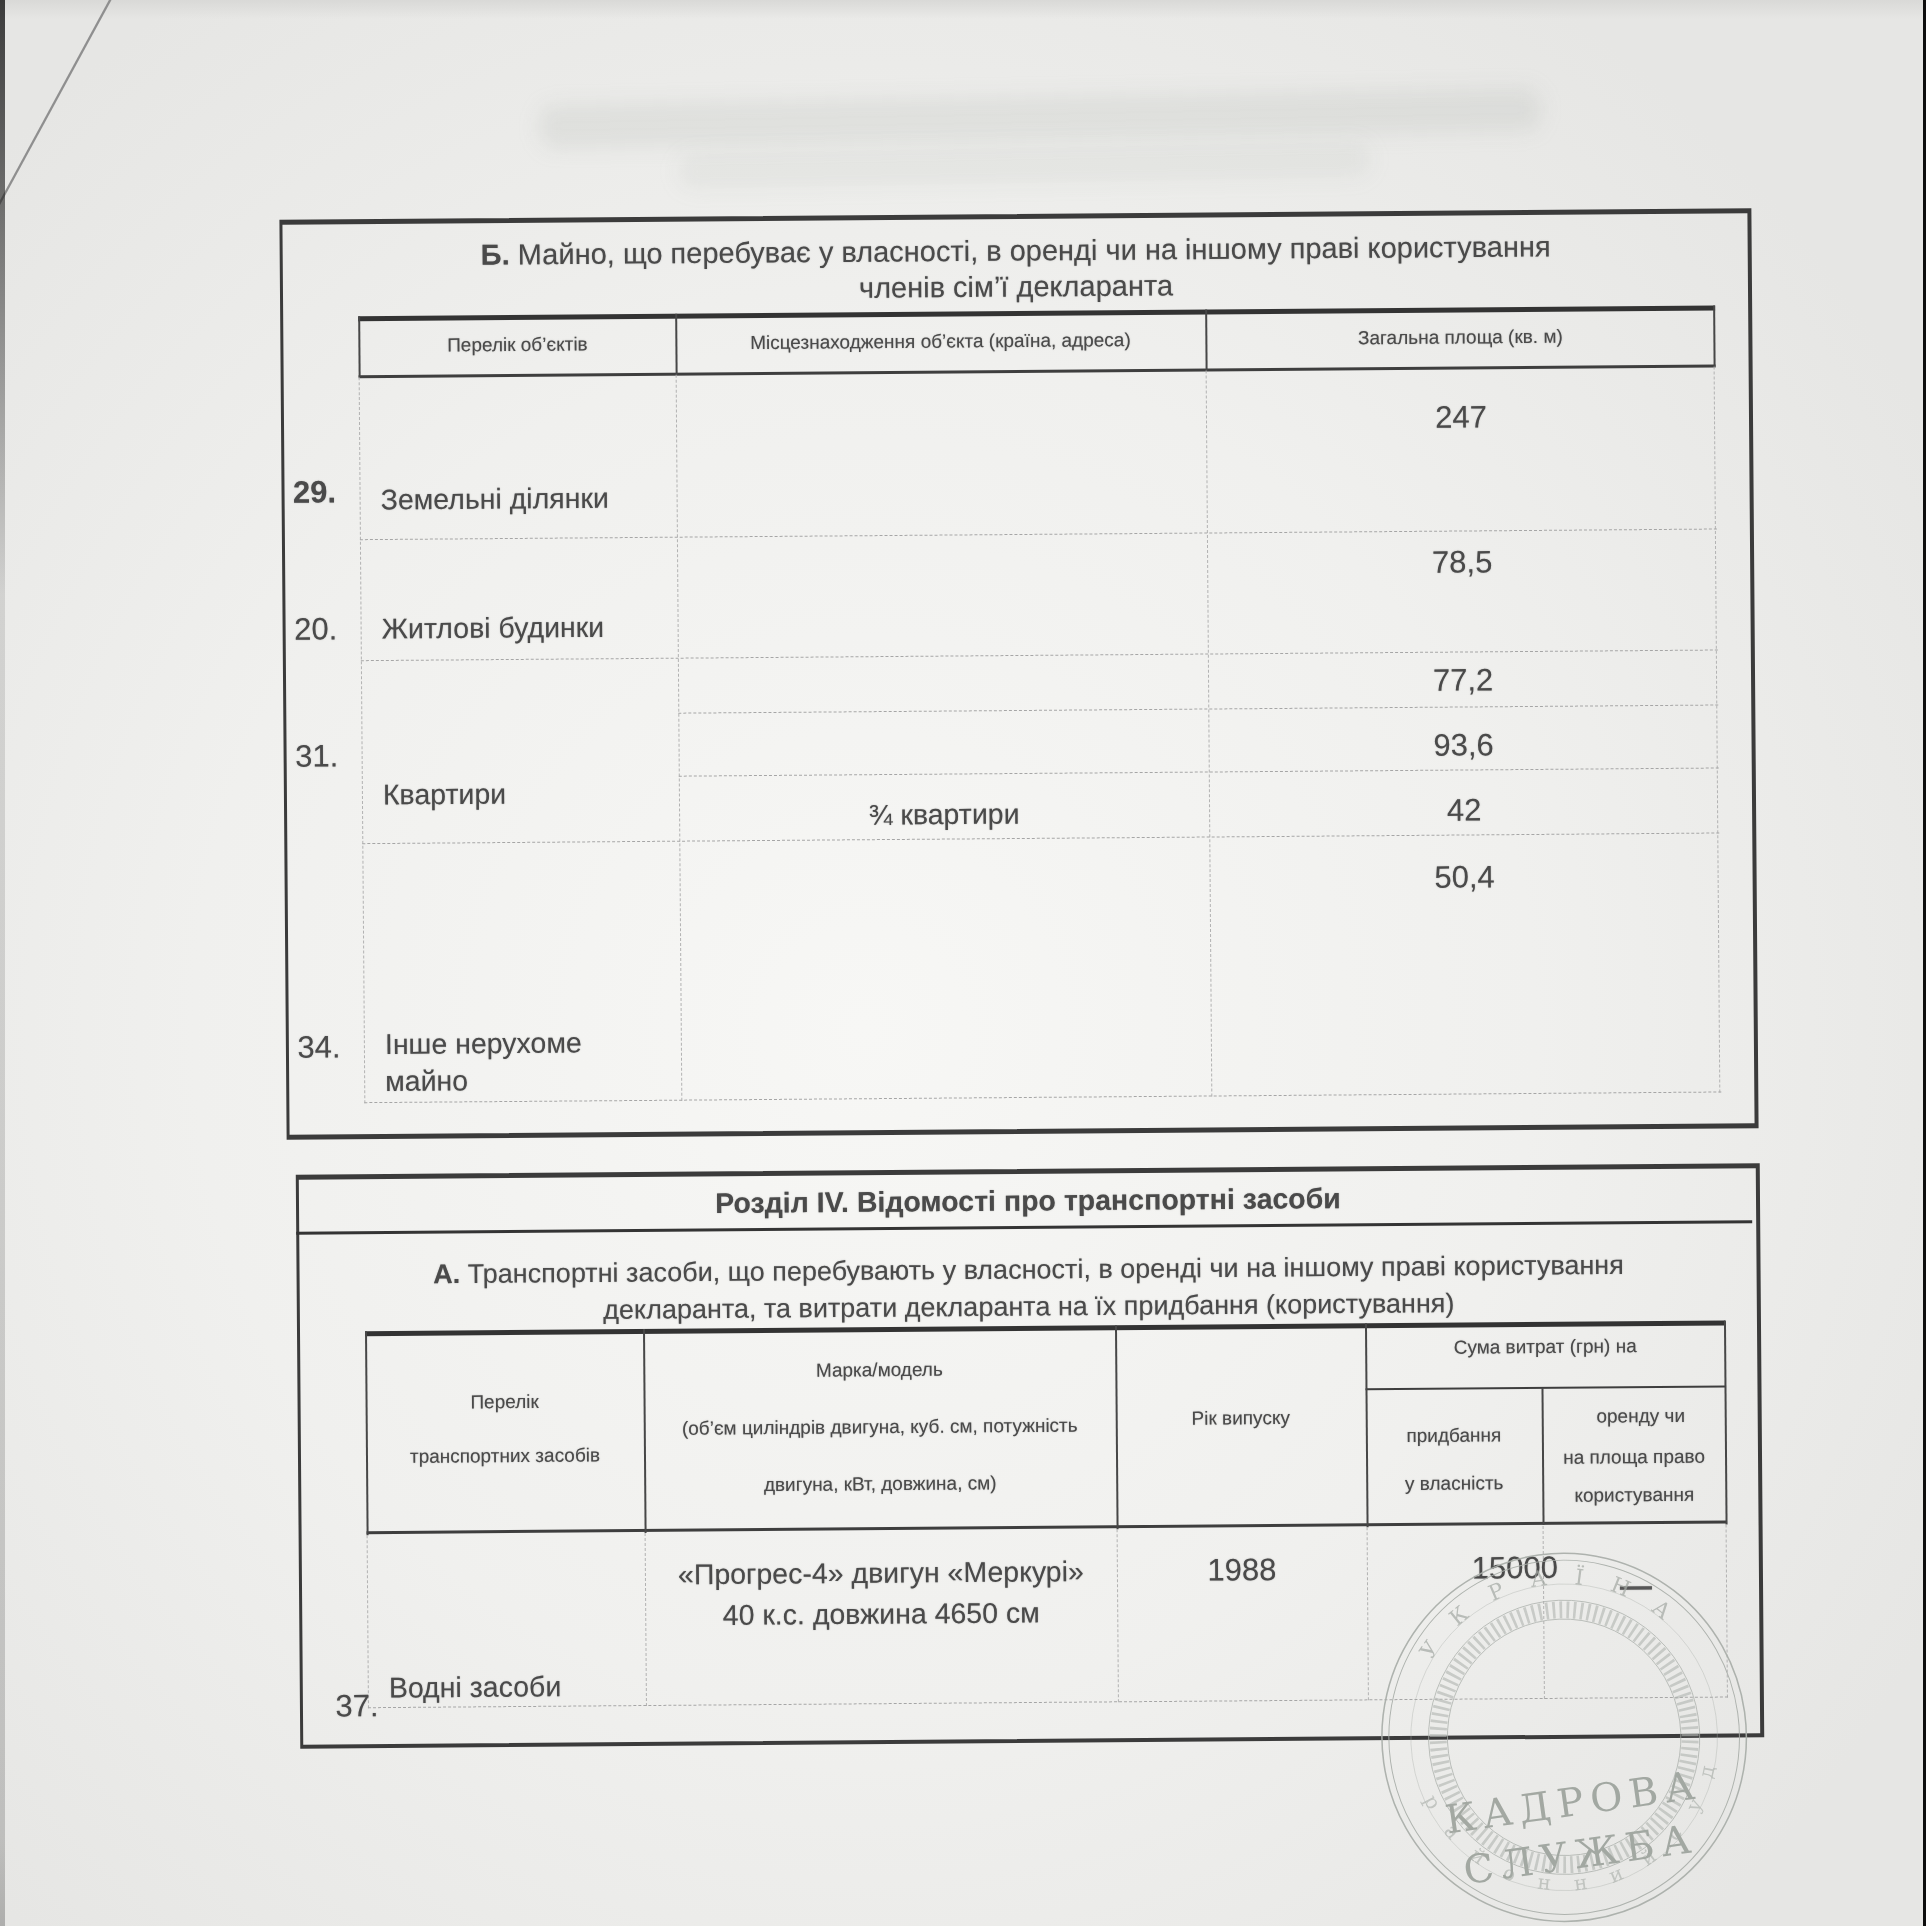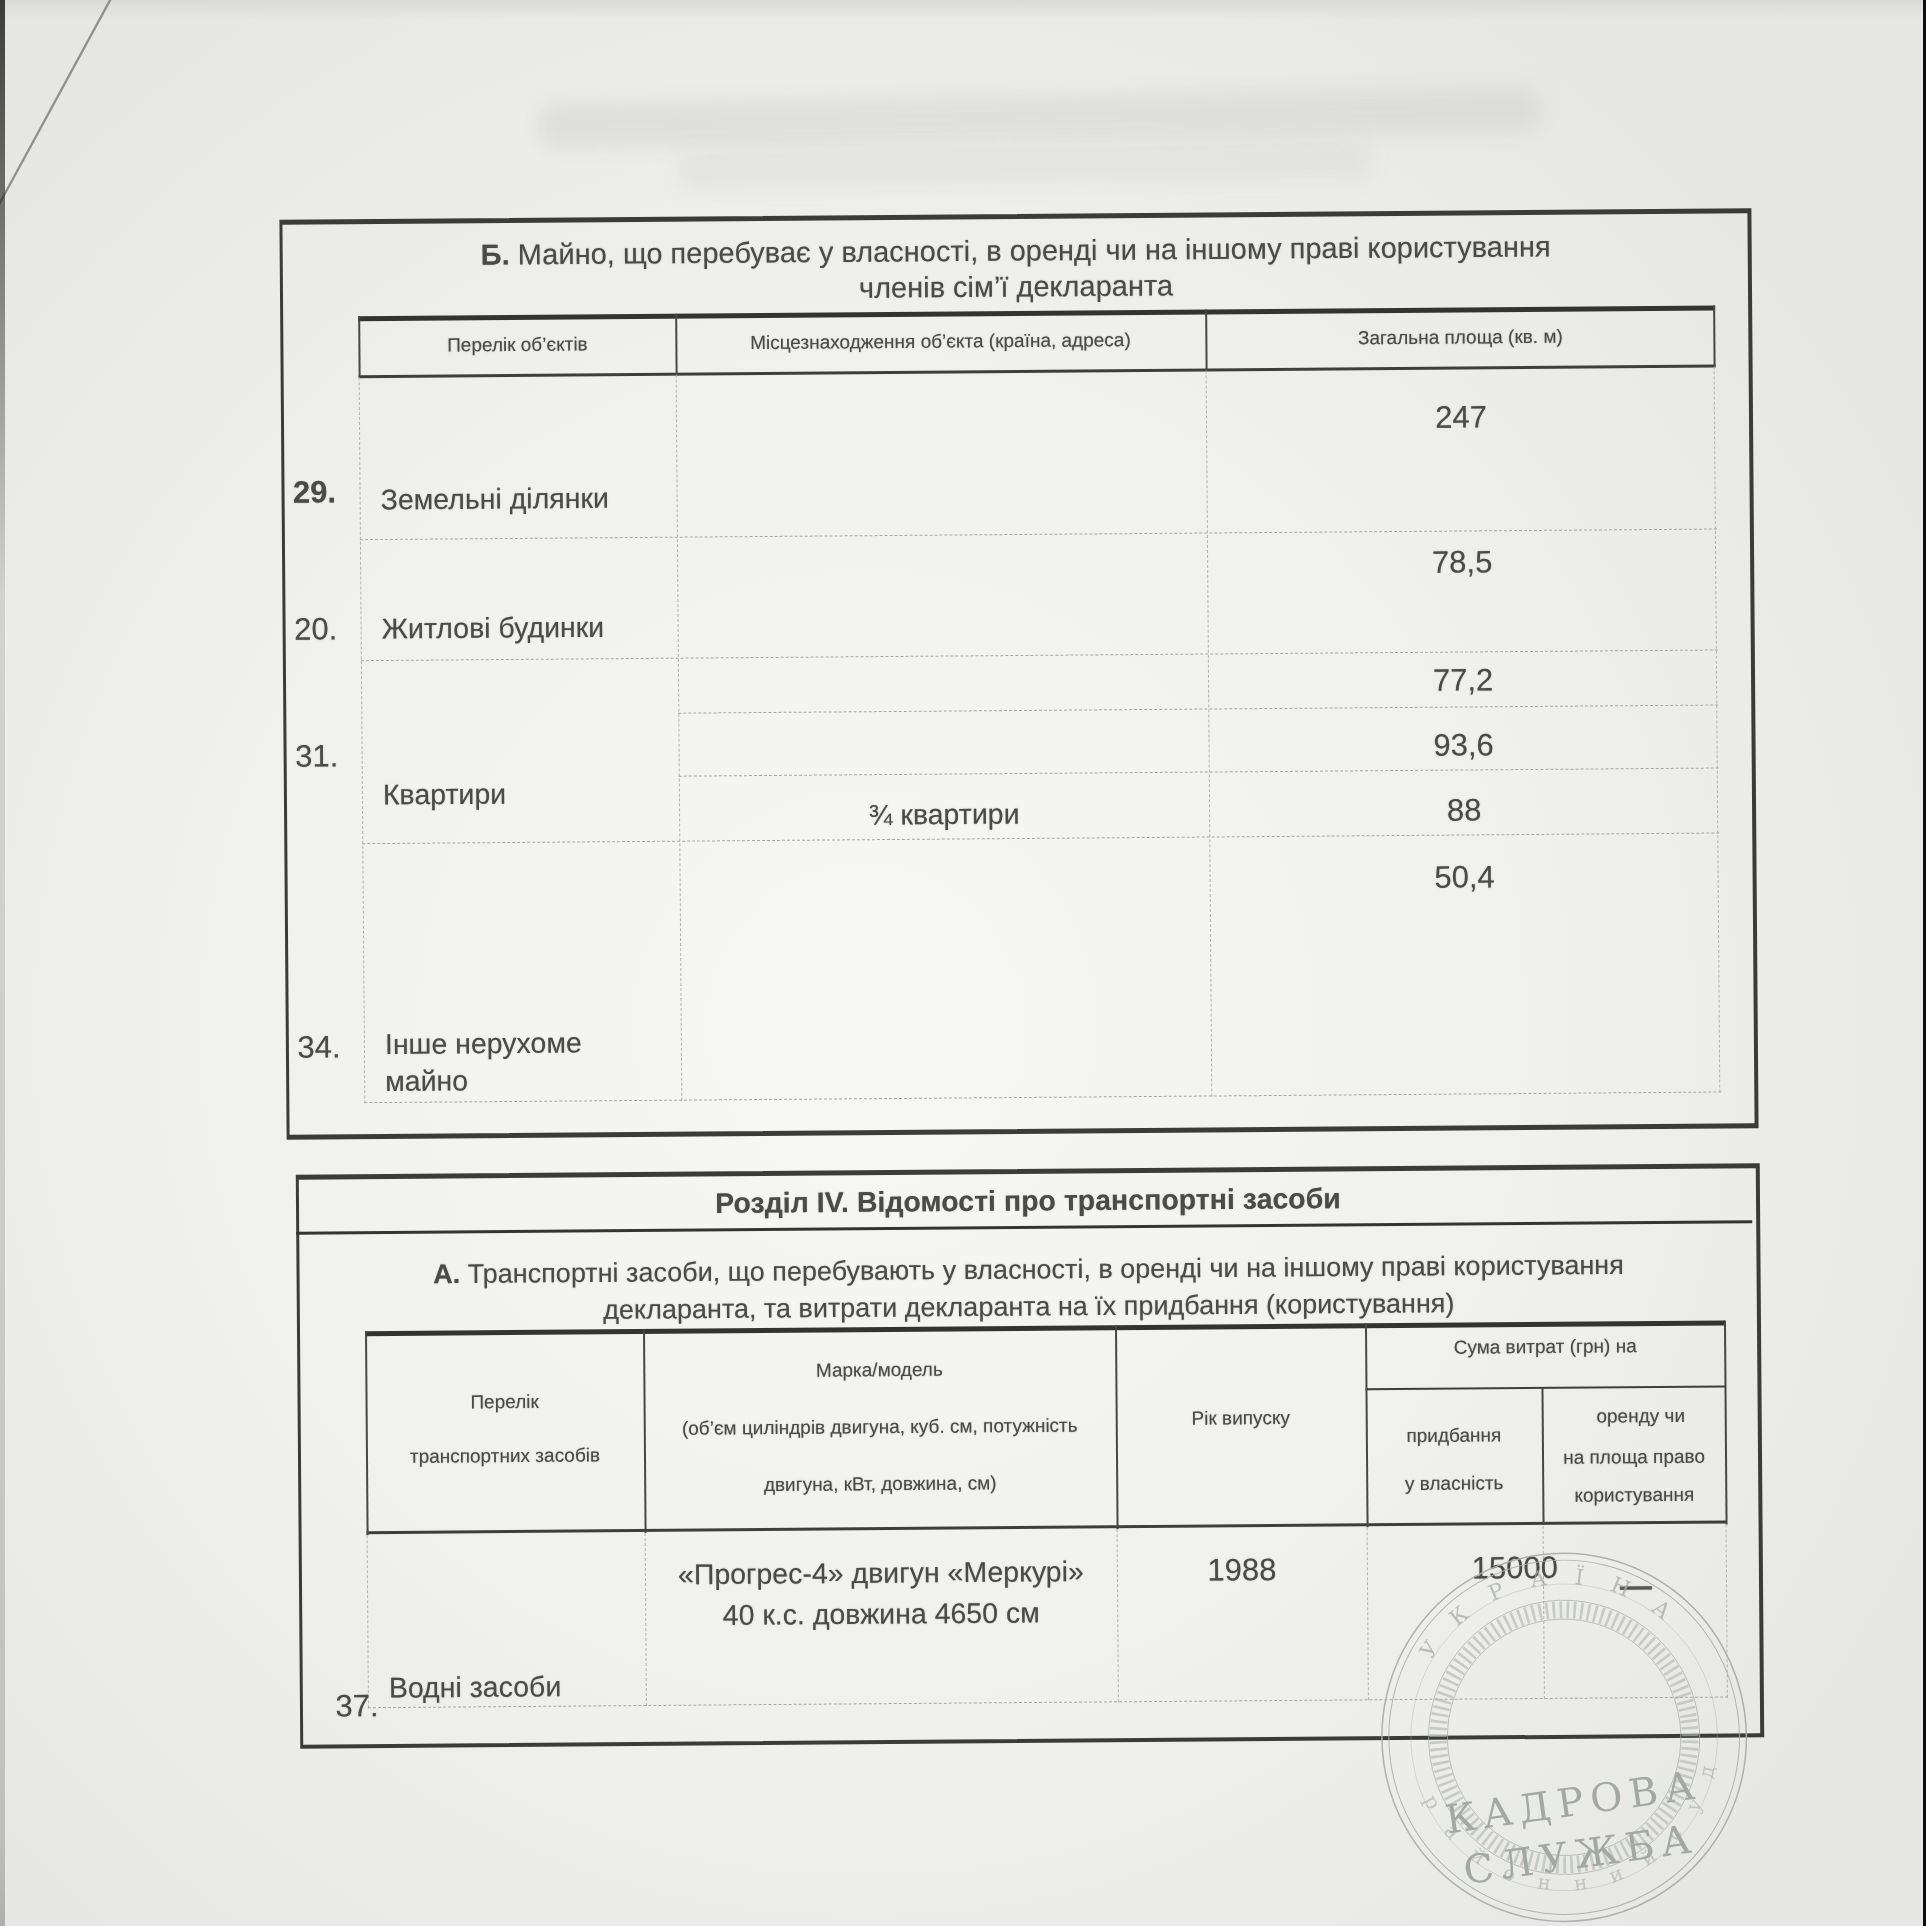--- a/index.html
+++ b/index.html
@@ -90,21 +90,21 @@
 
     <div class="l txt med" style="left:99px;top:281px;">Земельні ділянки</div>
     <div class="l txt med" style="left:99px;top:410px;">Житлові будинки</div>
     <div class="l txt med" style="left:99px;top:537px;margin-top:39px;">Квартири</div>
     <div class="txt med wrap" style="position:absolute;left:99px;top:807px;width:254px;line-height:37px;">Інше нерухоме майно</div>
 
     <div class="c txt big" style="left:1180px;top:207px;">247</div>
     <div class="c txt big" style="left:1180px;top:352px;">78,5</div>
     <div class="c txt big" style="left:1180px;top:470px;">77,2</div>
     <div class="c txt big" style="left:1180px;top:535px;">93,6</div>
-    <div class="c txt big" style="left:1180px;top:600px;">88</div>
+    <div class="c txt big" style="left:1180px;top:600px;">42</div>
     <div class="c txt big" style="left:1180px;top:667px;">50,4</div>
 
     <div class="c txt med" style="left:660px;top:600px;">¾ квартири</div>
   </section>
 
   <section class="sec" style="left:298px;top:1169px;width:1464px;height:574px;">
     <div class="frame" style="border-width:5.4px 4.2px 4.6px 3.5px;"></div>
 
     <div class="c txt bold" style="left:732px;top:32px;font-size:28.5px;">Розділ IV. Відомості про транспортні засоби</div>
     <div class="hl" style="left:0px;top:57px;width:1456px;height:2.7px;background:#343434;"></div>

